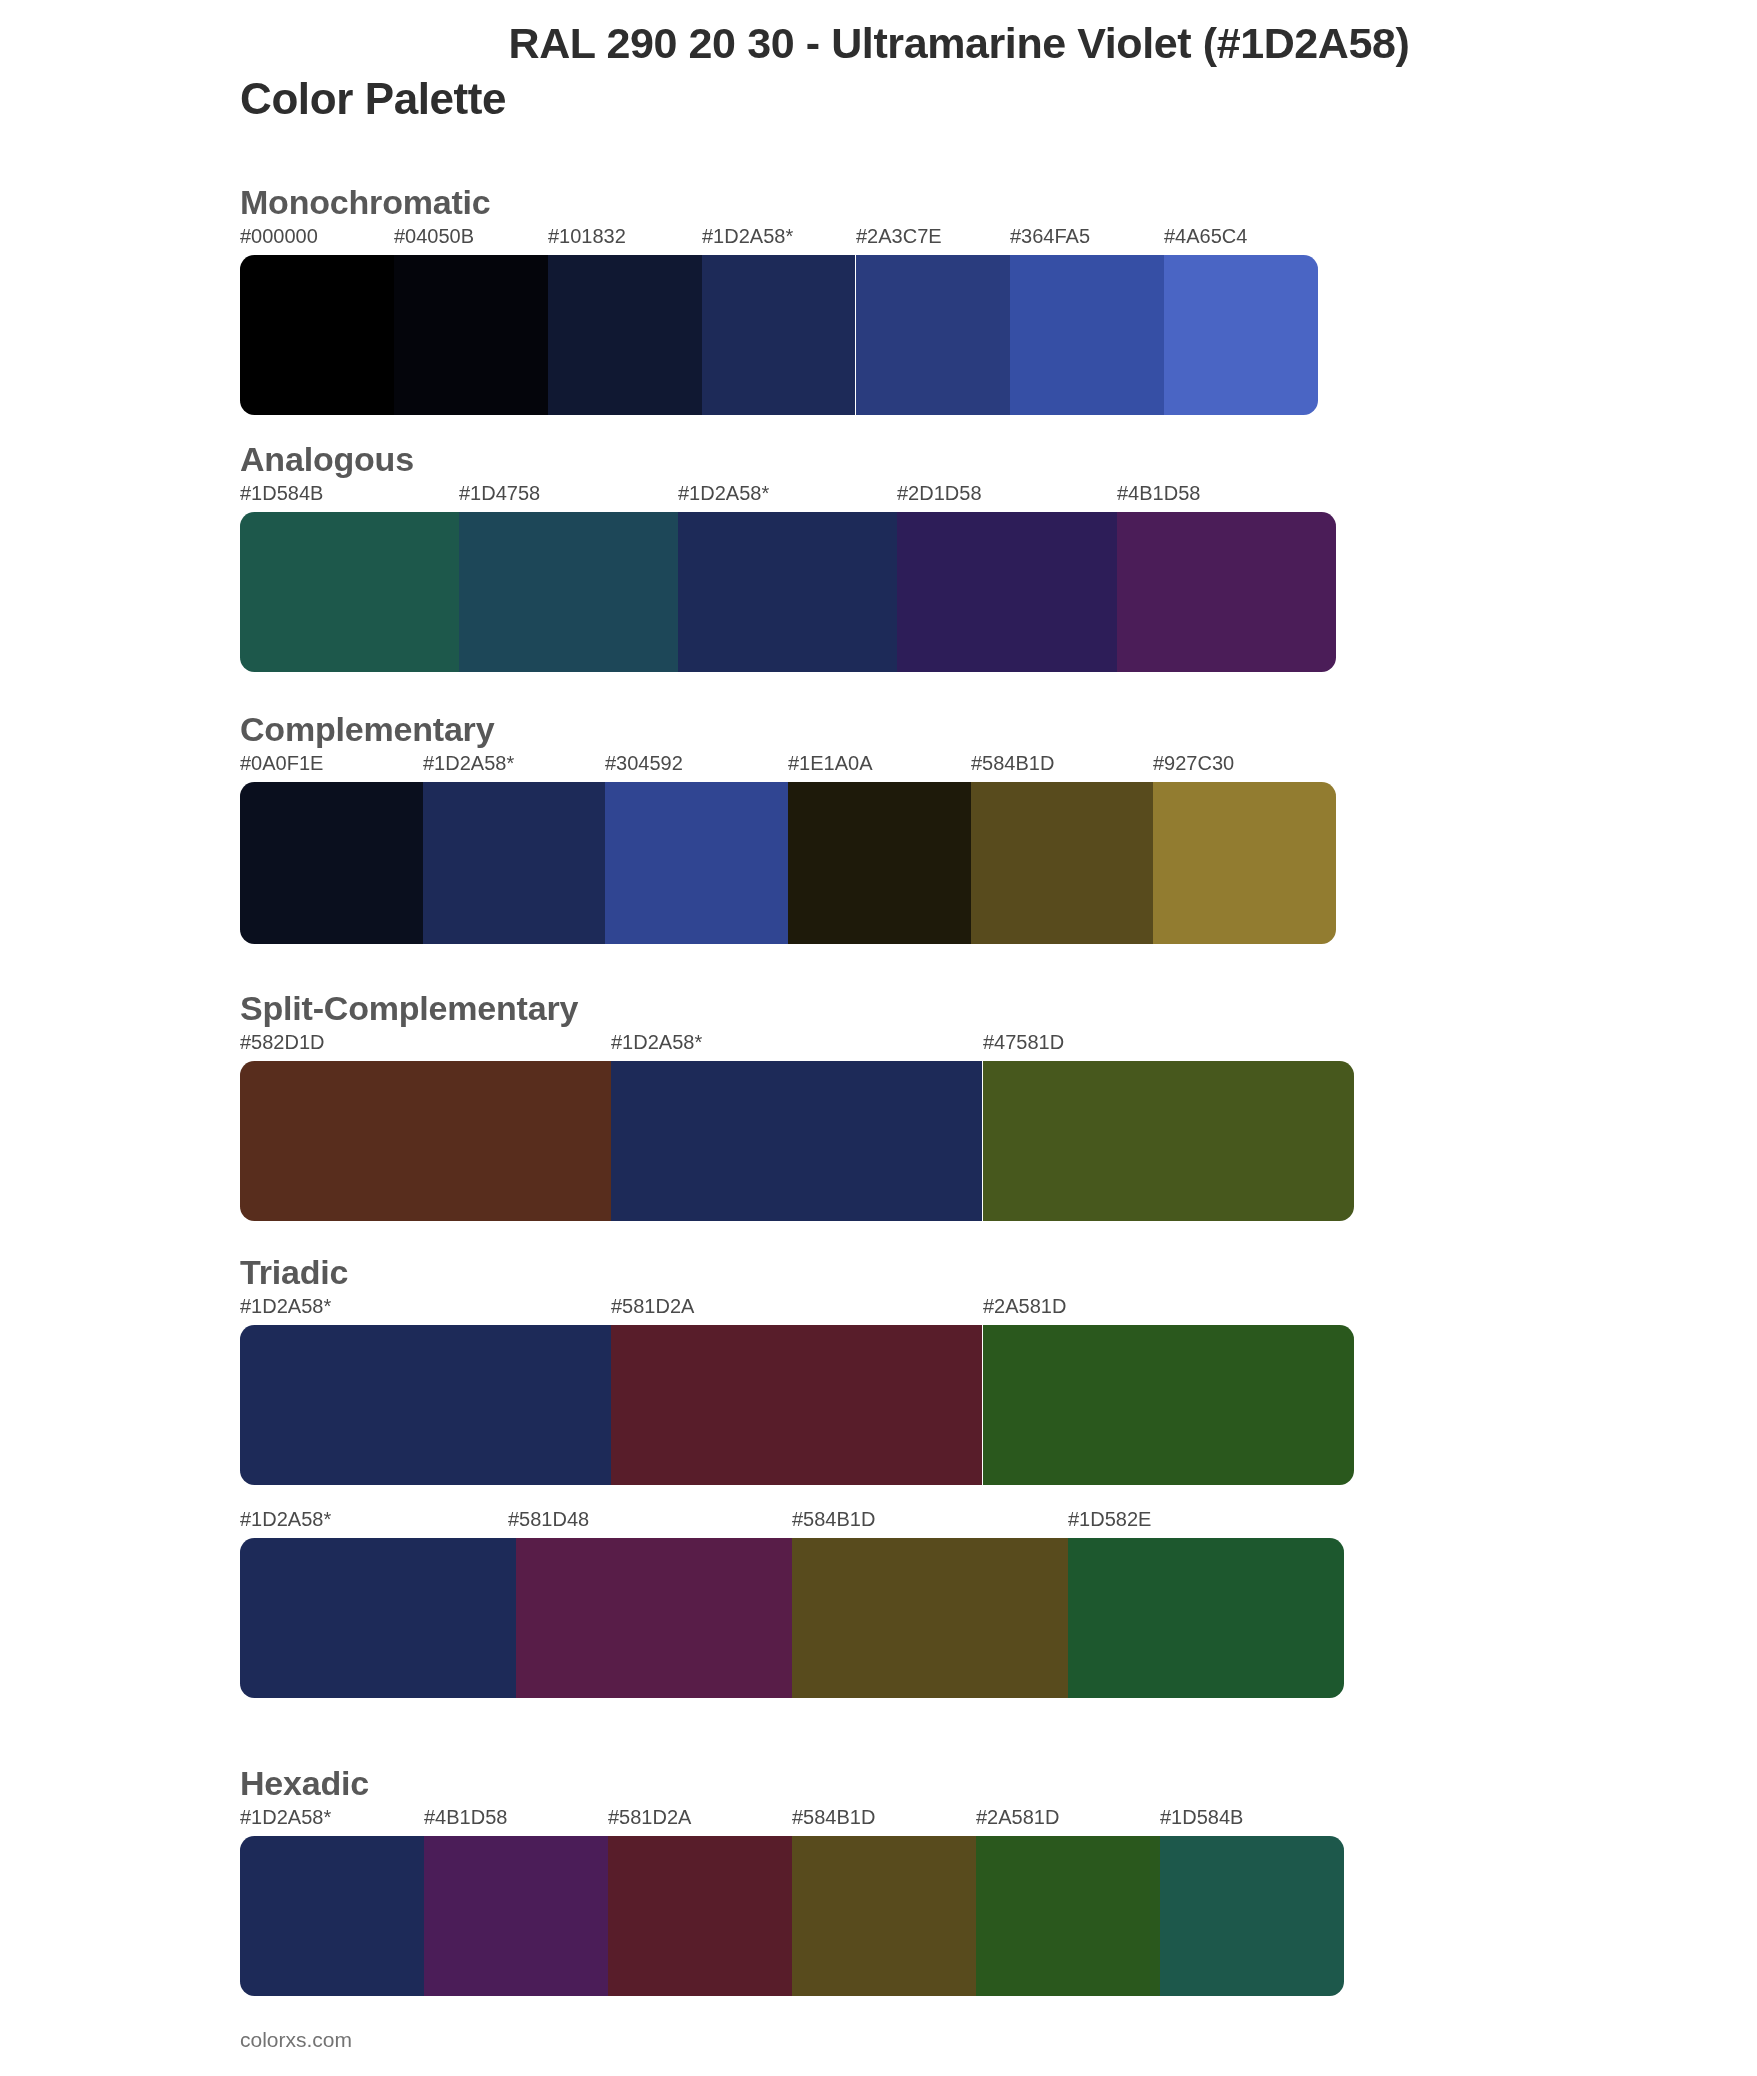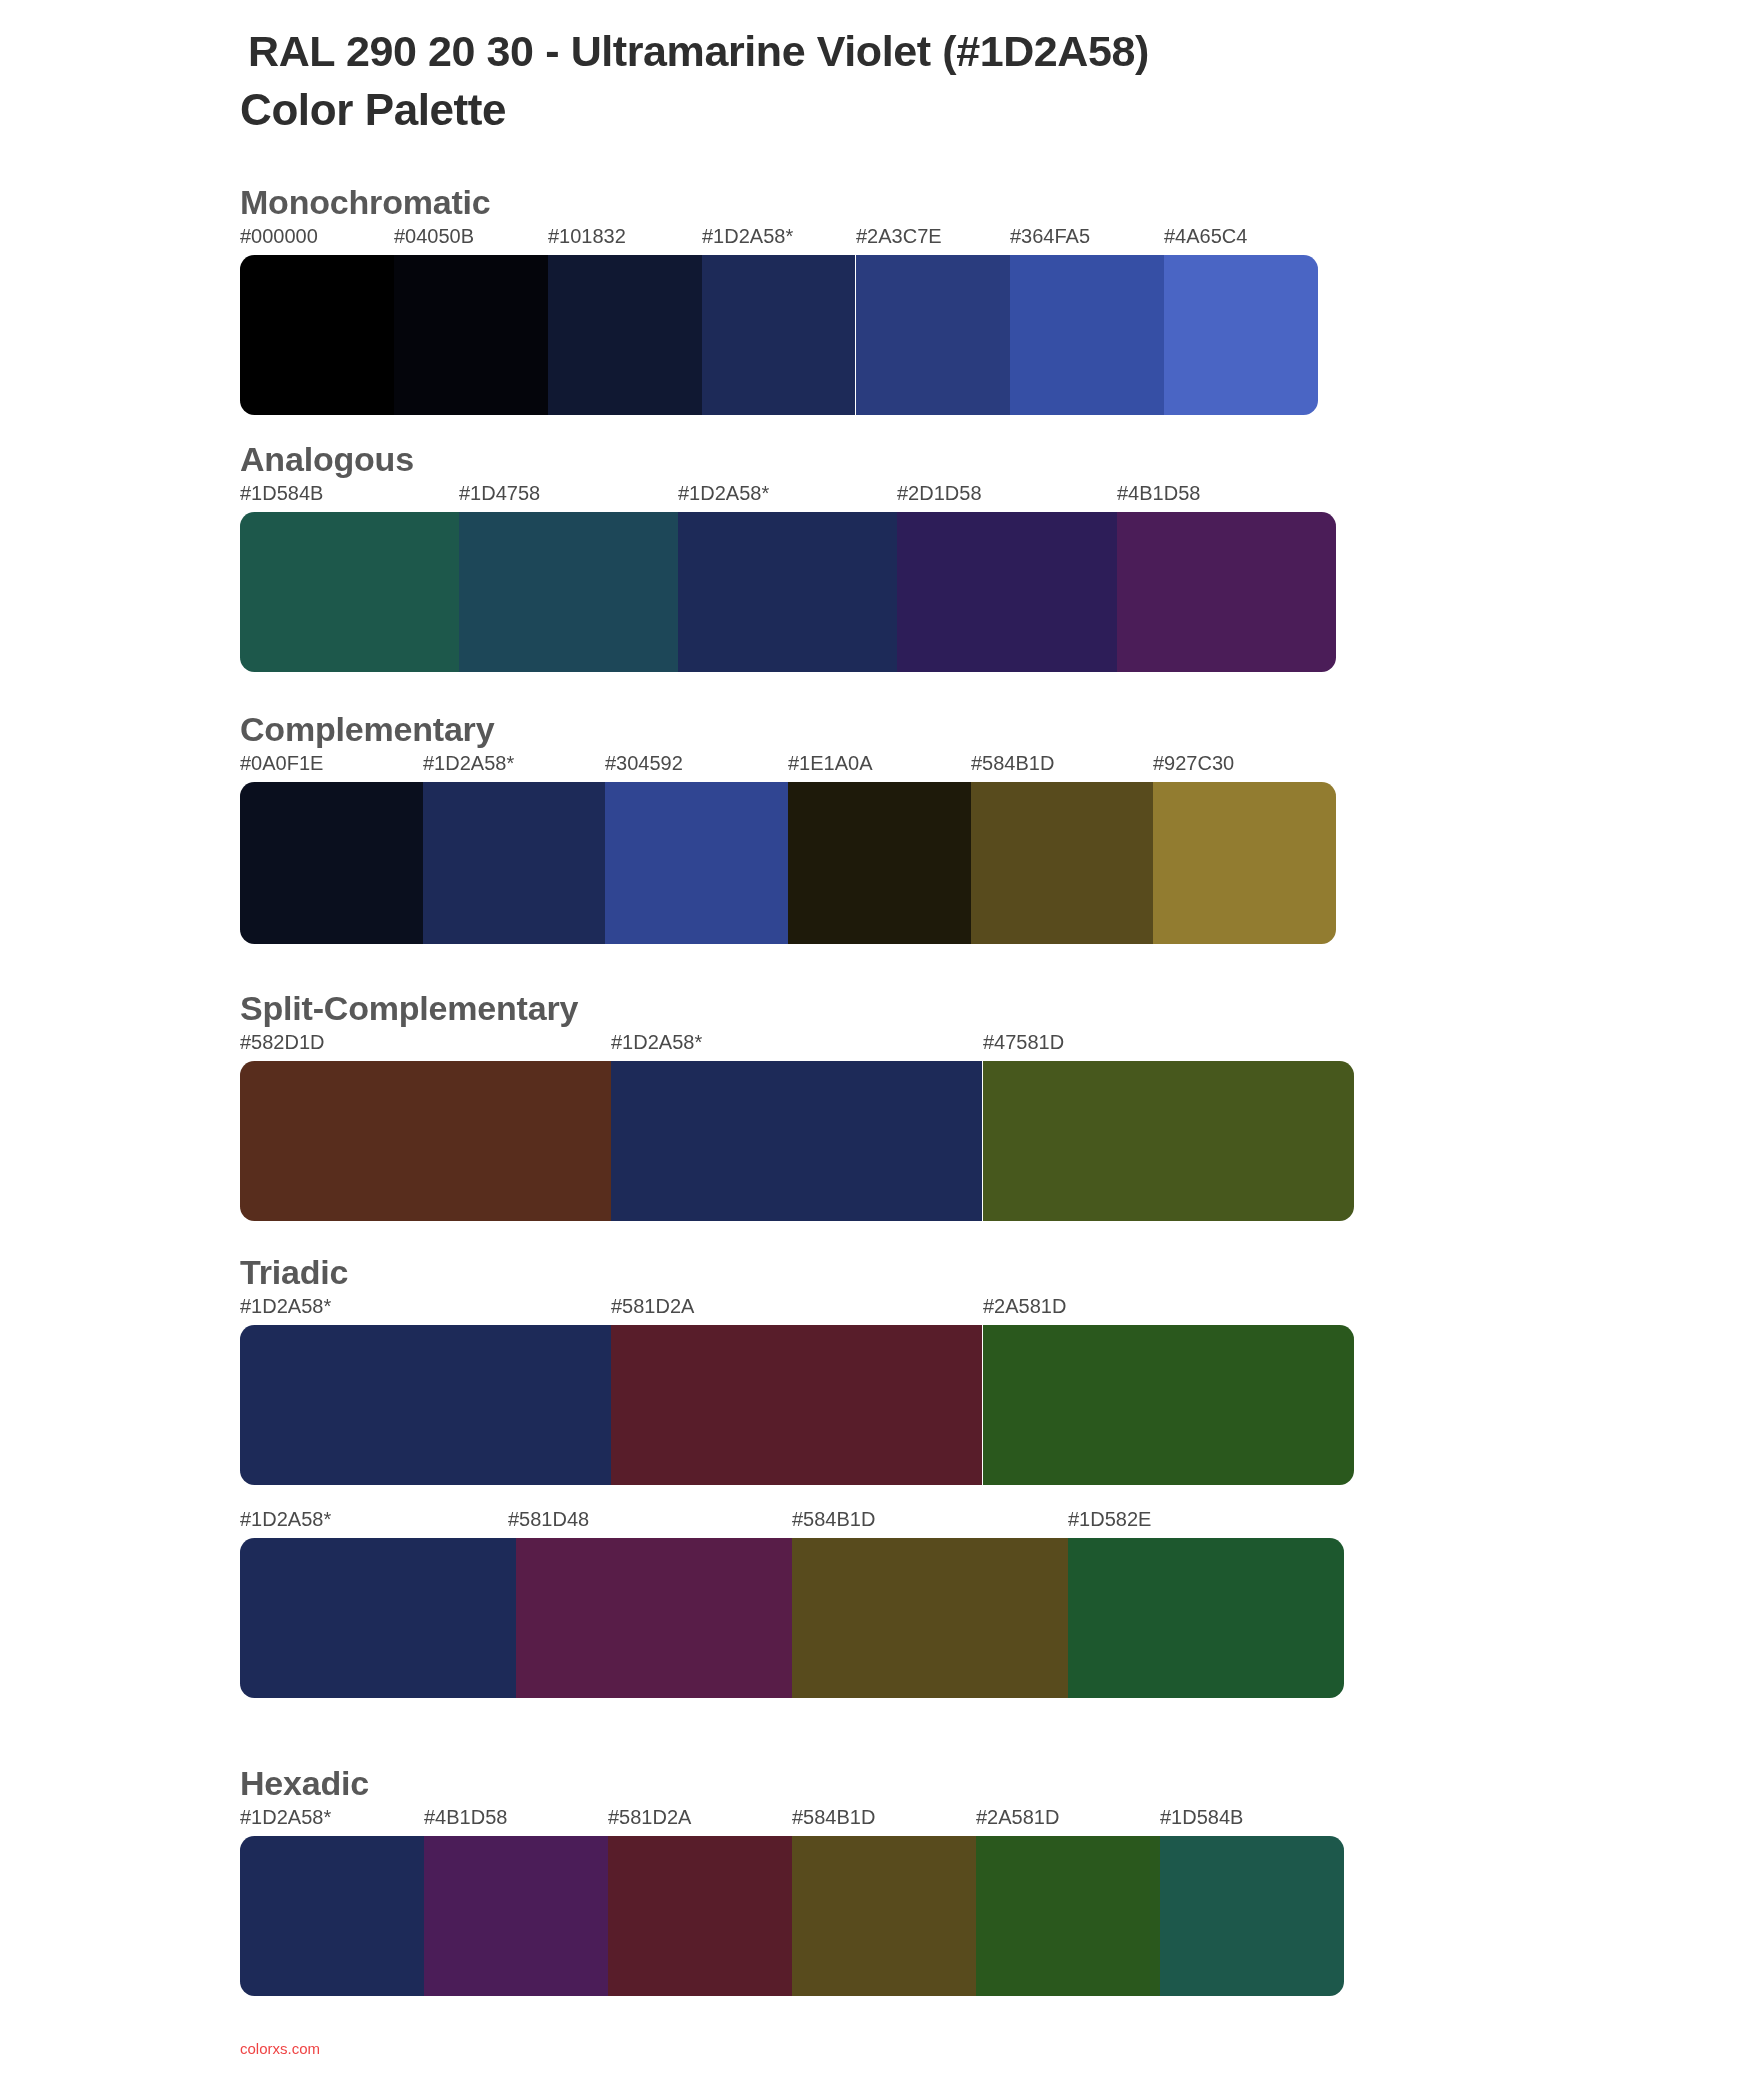--- a/index.html
+++ b/index.html
@@ -29,22 +29,23 @@
     left: 240px;
     top: 17.6px;
     width: 1438px;
   }
   .title {
     font-size: 43px;
     font-weight: bold;
     color: #2e2e2e;
     letter-spacing: -0.4px;
     line-height: 1.18;
-    margin: 8px;
+    margin: 0;
     white-space: nowrap;
+    text-align: center;
   }
   .subtitle {
     font-size: 44px;
     font-weight: bold;
     color: #2e2e2e;
     letter-spacing: -0.4px;
     line-height: 1.18;
     margin: 0;
     margin-top: 4.8px;
   }
@@ -93,24 +94,23 @@
     position: absolute;
     top: 0;
     height: 100%;
   }
 
   
   .footer {
     position: absolute;
     left: 240px;
     top: 2029px;
-    font-size: 15px;
-    color: #ef4444;
+    font-size: 21px;
+    color: #737373;
     line-height: 1;
-    margin-top: 12px;
   }
 </style>
 </head>
 <body>
 
 <div class="page">
 
   <div class="header">
     <h1 class="title">RAL 290 20 30 - Ultramarine Violet (#1D2A58)</h1>
     <h2 class="subtitle">Color Palette</h2>

